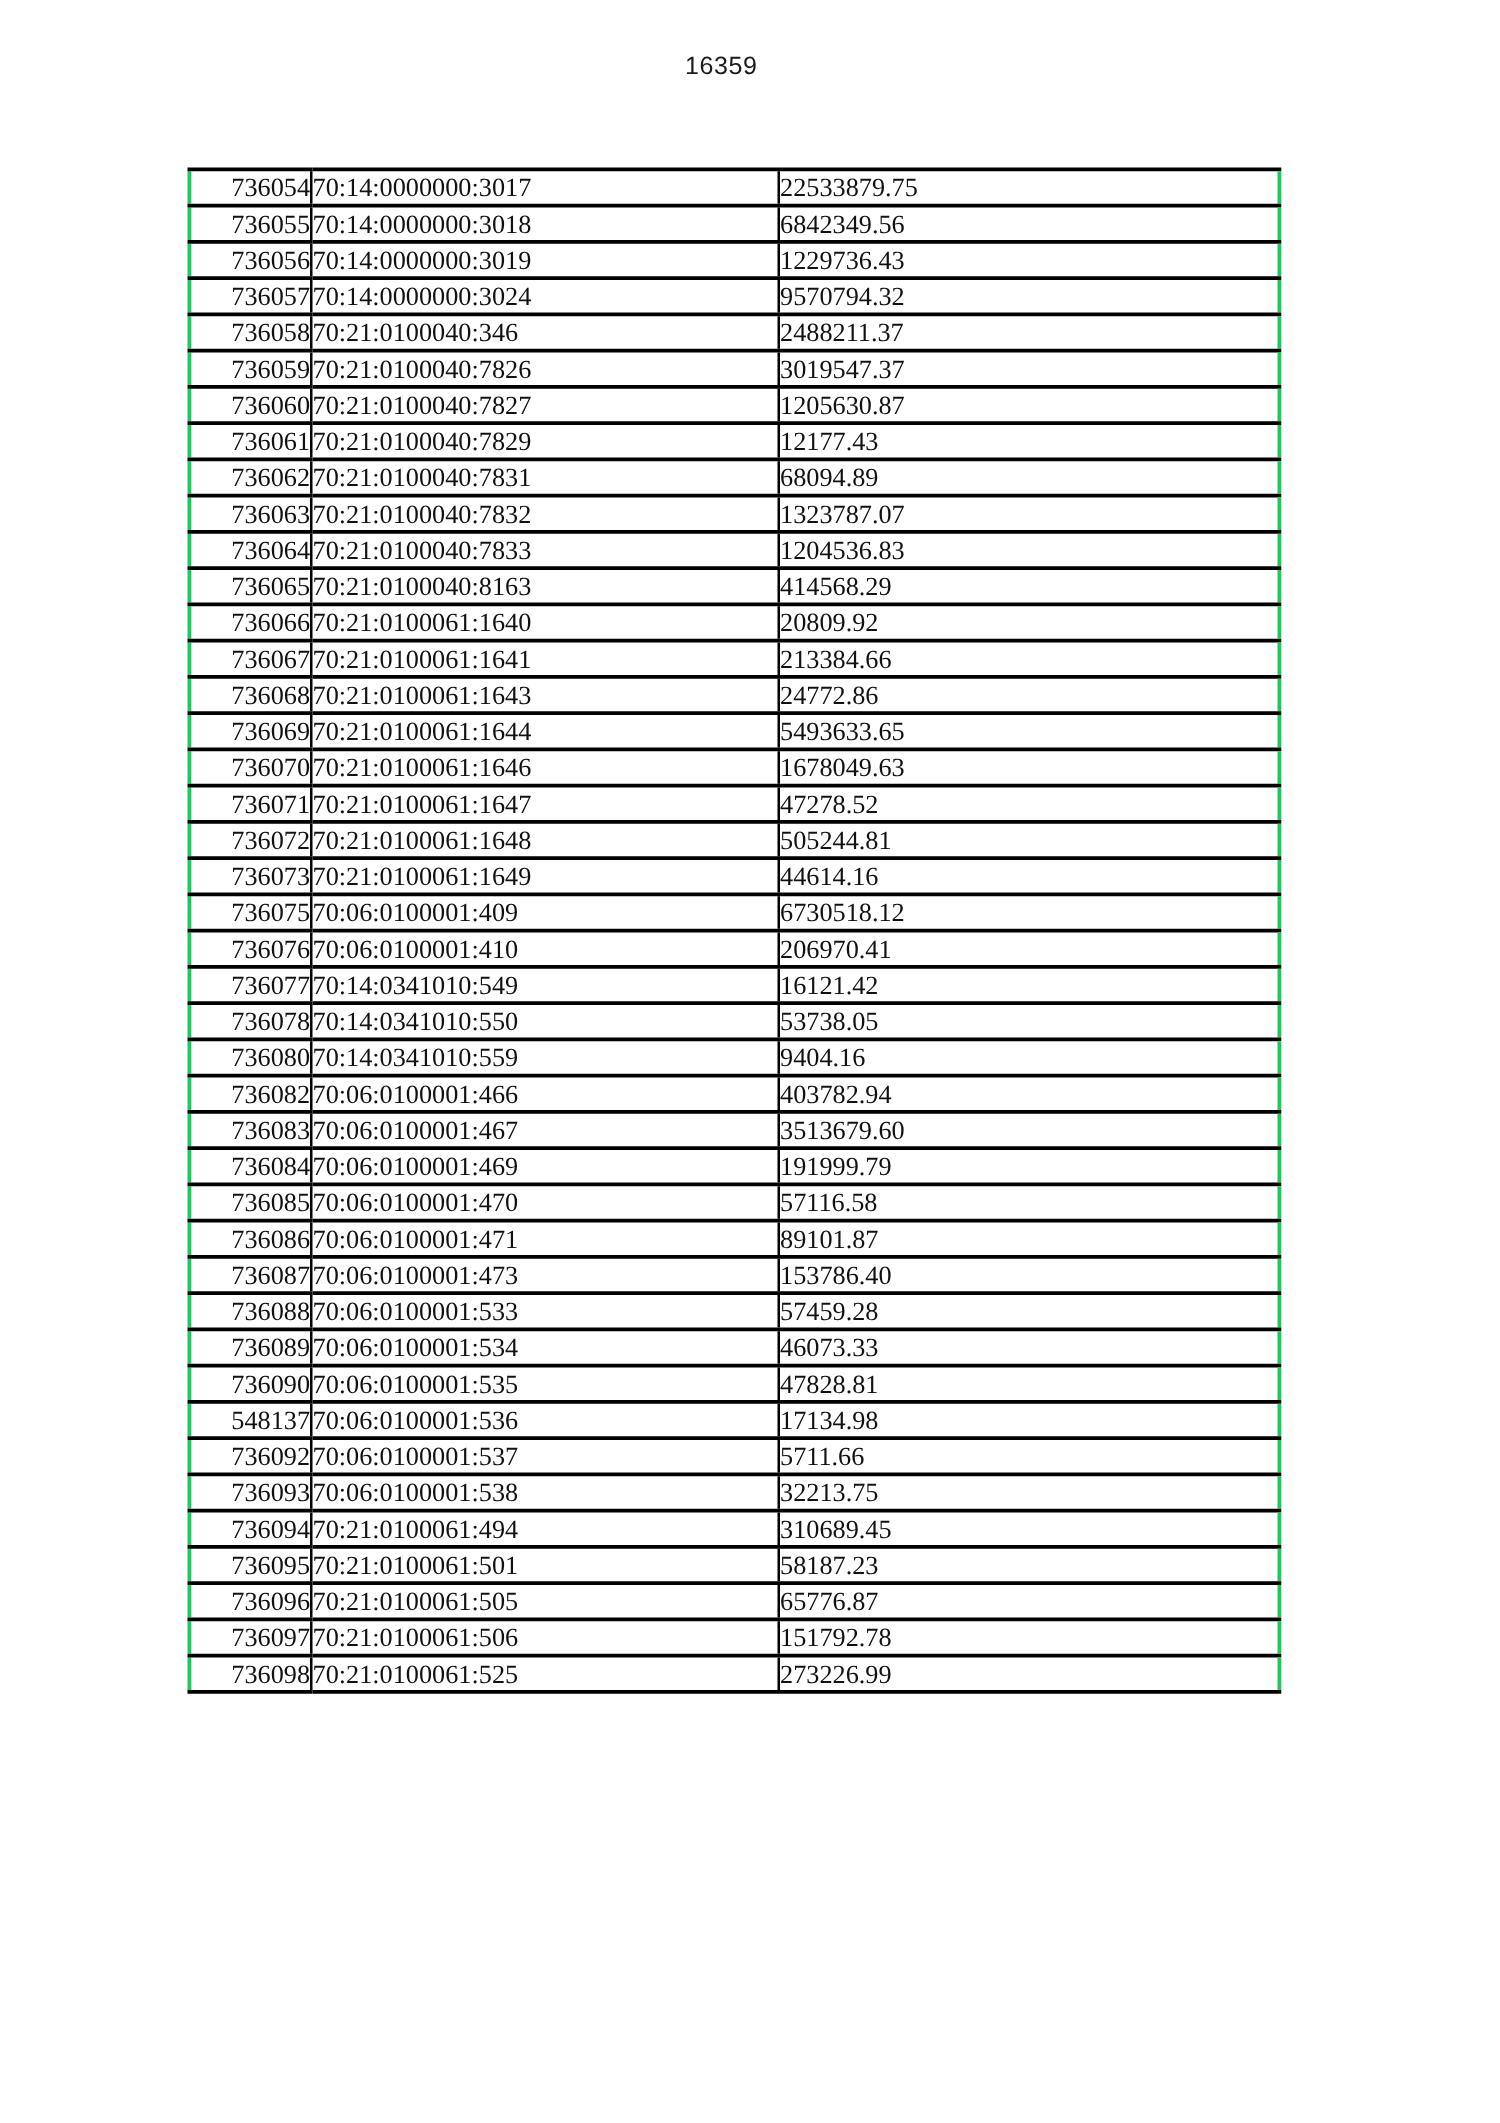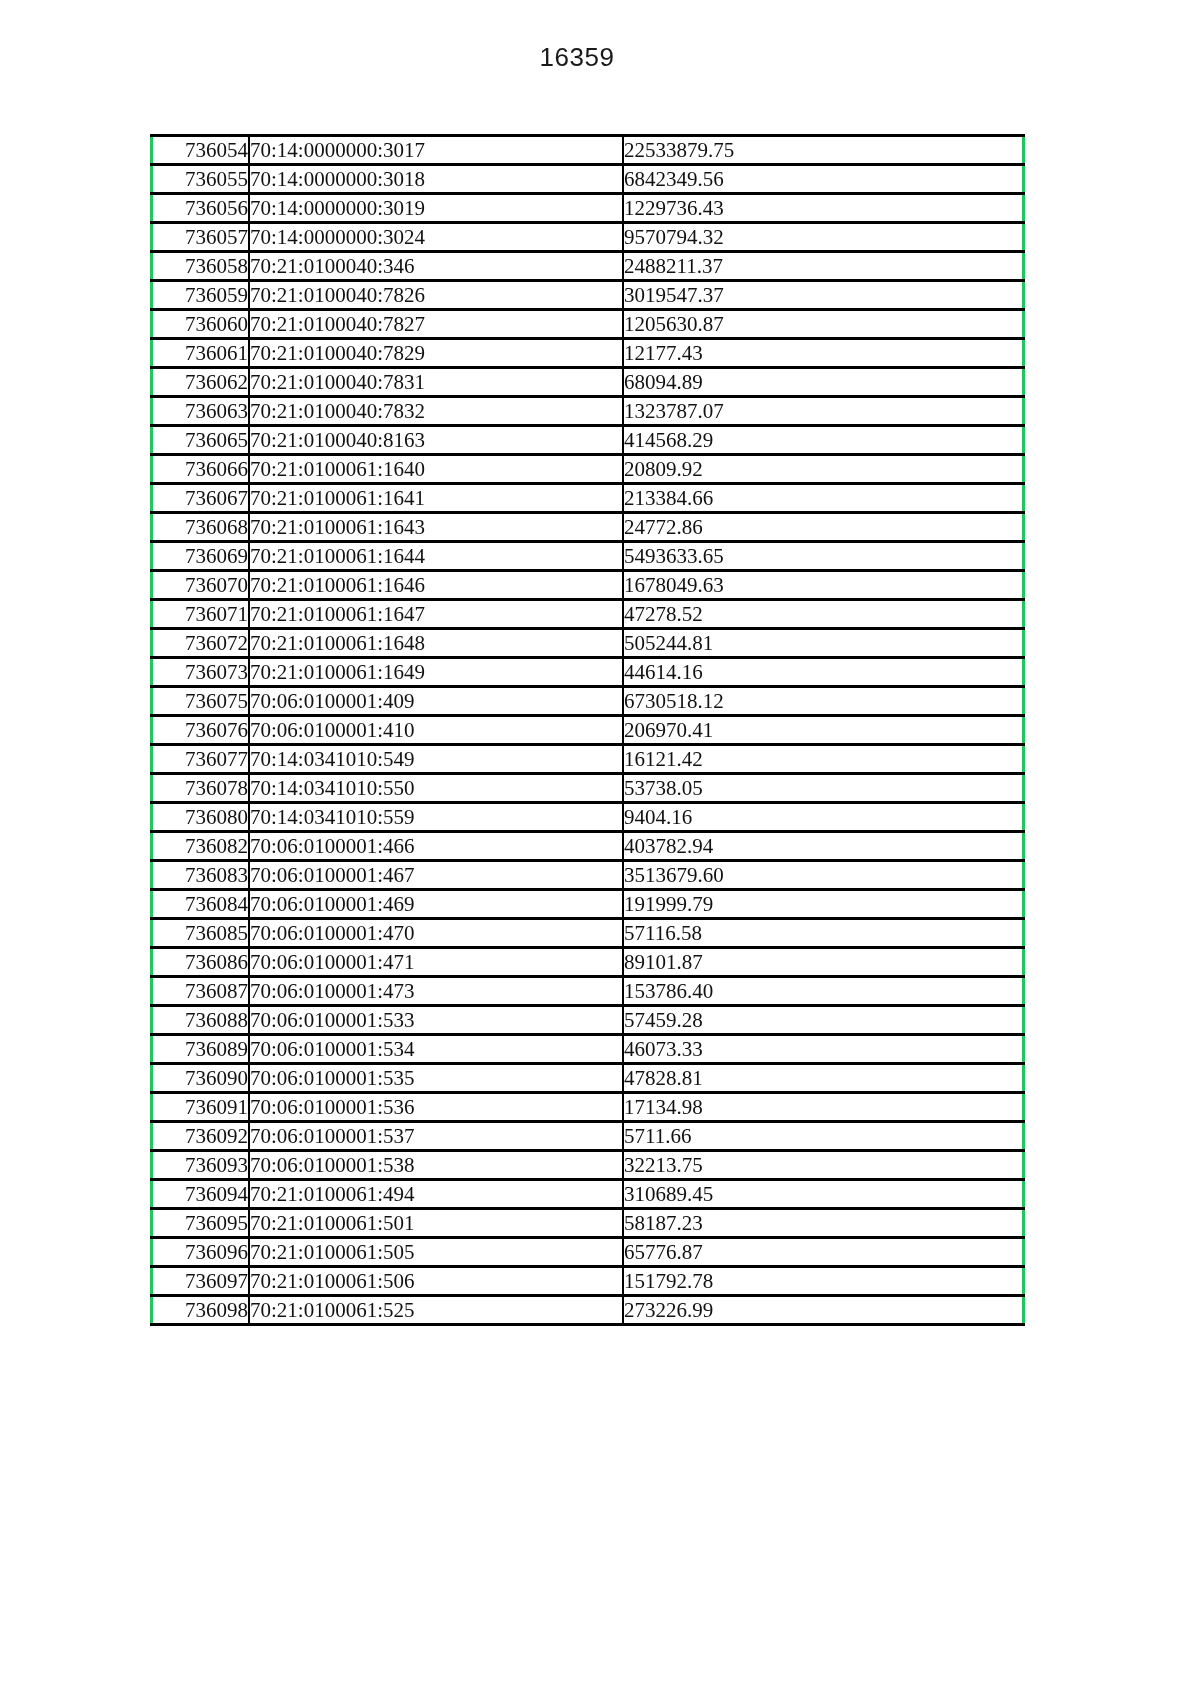--- a/index.html
+++ b/index.html
@@ -10,21 +10,21 @@
     background: #ffffff;
     font-family: "Liberation Serif", serif;
     color: #111111;
   }
   .page-number {
     position: absolute;
     top: 42px;
     left: 577px;
     transform: translateX(-50%);
     font-family: "Liberation Sans", sans-serif;
-    font-size: 26px;
+    font-size: 20px;
     color: #1a1a1a;
     letter-spacing: 0.5px;
   }
   table.data-table {
     position: absolute;
     left: 150px;
     top: 134px;
     border-collapse: collapse;
     table-layout: fixed;
     border: 3px solid #22c55e;
@@ -104,20 +104,25 @@
     <td class="col-code">70:21:0100040:7831</td>
     <td class="col-value">68094.89</td>
   </tr>
 
   <tr>
     <td class="col-id">736063</td>
     <td class="col-code">70:21:0100040:7832</td>
     <td class="col-value">1323787.07</td>
   </tr>
 
+  <tr>
+    <td class="col-id">736064</td>
+    <td class="col-code">70:21:0100040:7833</td>
+    <td class="col-value">1204536.83</td>
+  </tr>
 
   <tr>
     <td class="col-id">736065</td>
     <td class="col-code">70:21:0100040:8163</td>
     <td class="col-value">414568.29</td>
   </tr>
 
   <tr>
     <td class="col-id">736066</td>
     <td class="col-code">70:21:0100061:1640</td>
@@ -247,21 +252,21 @@
     <td class="col-value">46073.33</td>
   </tr>
 
   <tr>
     <td class="col-id">736090</td>
     <td class="col-code">70:06:0100001:535</td>
     <td class="col-value">47828.81</td>
   </tr>
 
   <tr>
-    <td class="col-id">736091</td>
+    <td class="col-id">548137</td>
     <td class="col-code">70:06:0100001:536</td>
     <td class="col-value">17134.98</td>
   </tr>
 
   <tr>
     <td class="col-id">736092</td>
     <td class="col-code">70:06:0100001:537</td>
     <td class="col-value">5711.66</td>
   </tr>
 

